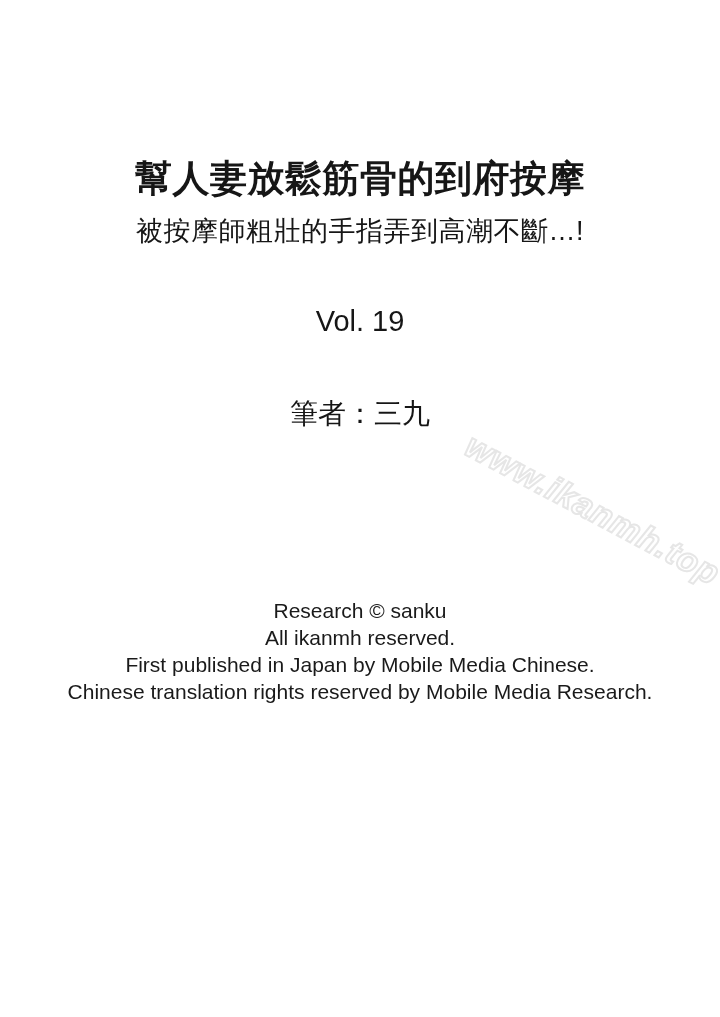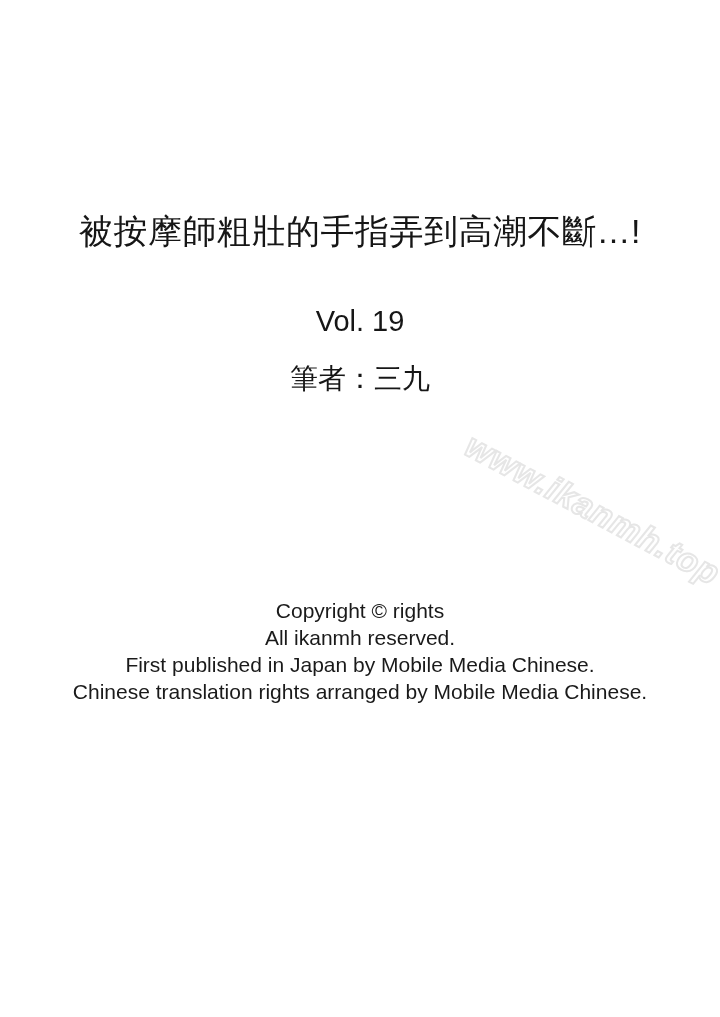--- a/index.html
+++ b/index.html
@@ -26,34 +26,34 @@
   .series-title {
     top: 156px;
     font-size: 37px;
     font-weight: 700;
     line-height: 46px;
     letter-spacing: 0.5px;
     margin: 0;
   }
   .series-subtitle {
     top: 214px;
-    font-size: 34px;
+    font-size: 27px;
     font-weight: 400;
     line-height: 35px;
     letter-spacing: 0.5px;
     margin: 0;
   }
   .volume {
     top: 302px;
     font-size: 29px;
     font-weight: 400;
     line-height: 38px;
   }
   .author {
-    top: 360px;
+    top: 395px;
     font-size: 28px;
     font-weight: 400;
     line-height: 38px;
   }
   .watermark {
     position: absolute;
     left: 451px;
     top: 487px;
     width: 284px;
     height: 44px;
@@ -80,29 +80,30 @@
     line-height: 27px;
     font-weight: 400;
     color: #1a1a1a;
   }
 </style>
 </head>
 <body>
 
 <div class="page">
 
+  <h1 class="centered-line series-title">幫人妻放鬆筋骨的到府按摩</h1>
 
   <h2 class="centered-line series-subtitle">被按摩師粗壯的手指弄到高潮不斷…!</h2>
 
   <div class="centered-line volume">Vol. 19</div>
 
   <div class="centered-line author">筆者：三九</div>
 
   <div class="watermark">www.ikanmh.top</div>
 
   <div class="copyright">
-    <div>Copyright © rights</div>
+    <div>Research © sanku</div>
     <div>All ikanmh reserved.</div>
     <div>First published in Japan by Mobile Media Chinese.</div>
-    <div>Chinese translation rights arranged by Mobile Media Chinese.</div>
+    <div>Chinese translation rights reserved by Mobile Media Research.</div>
   </div>
 
 </div>
 
 </body></html>

